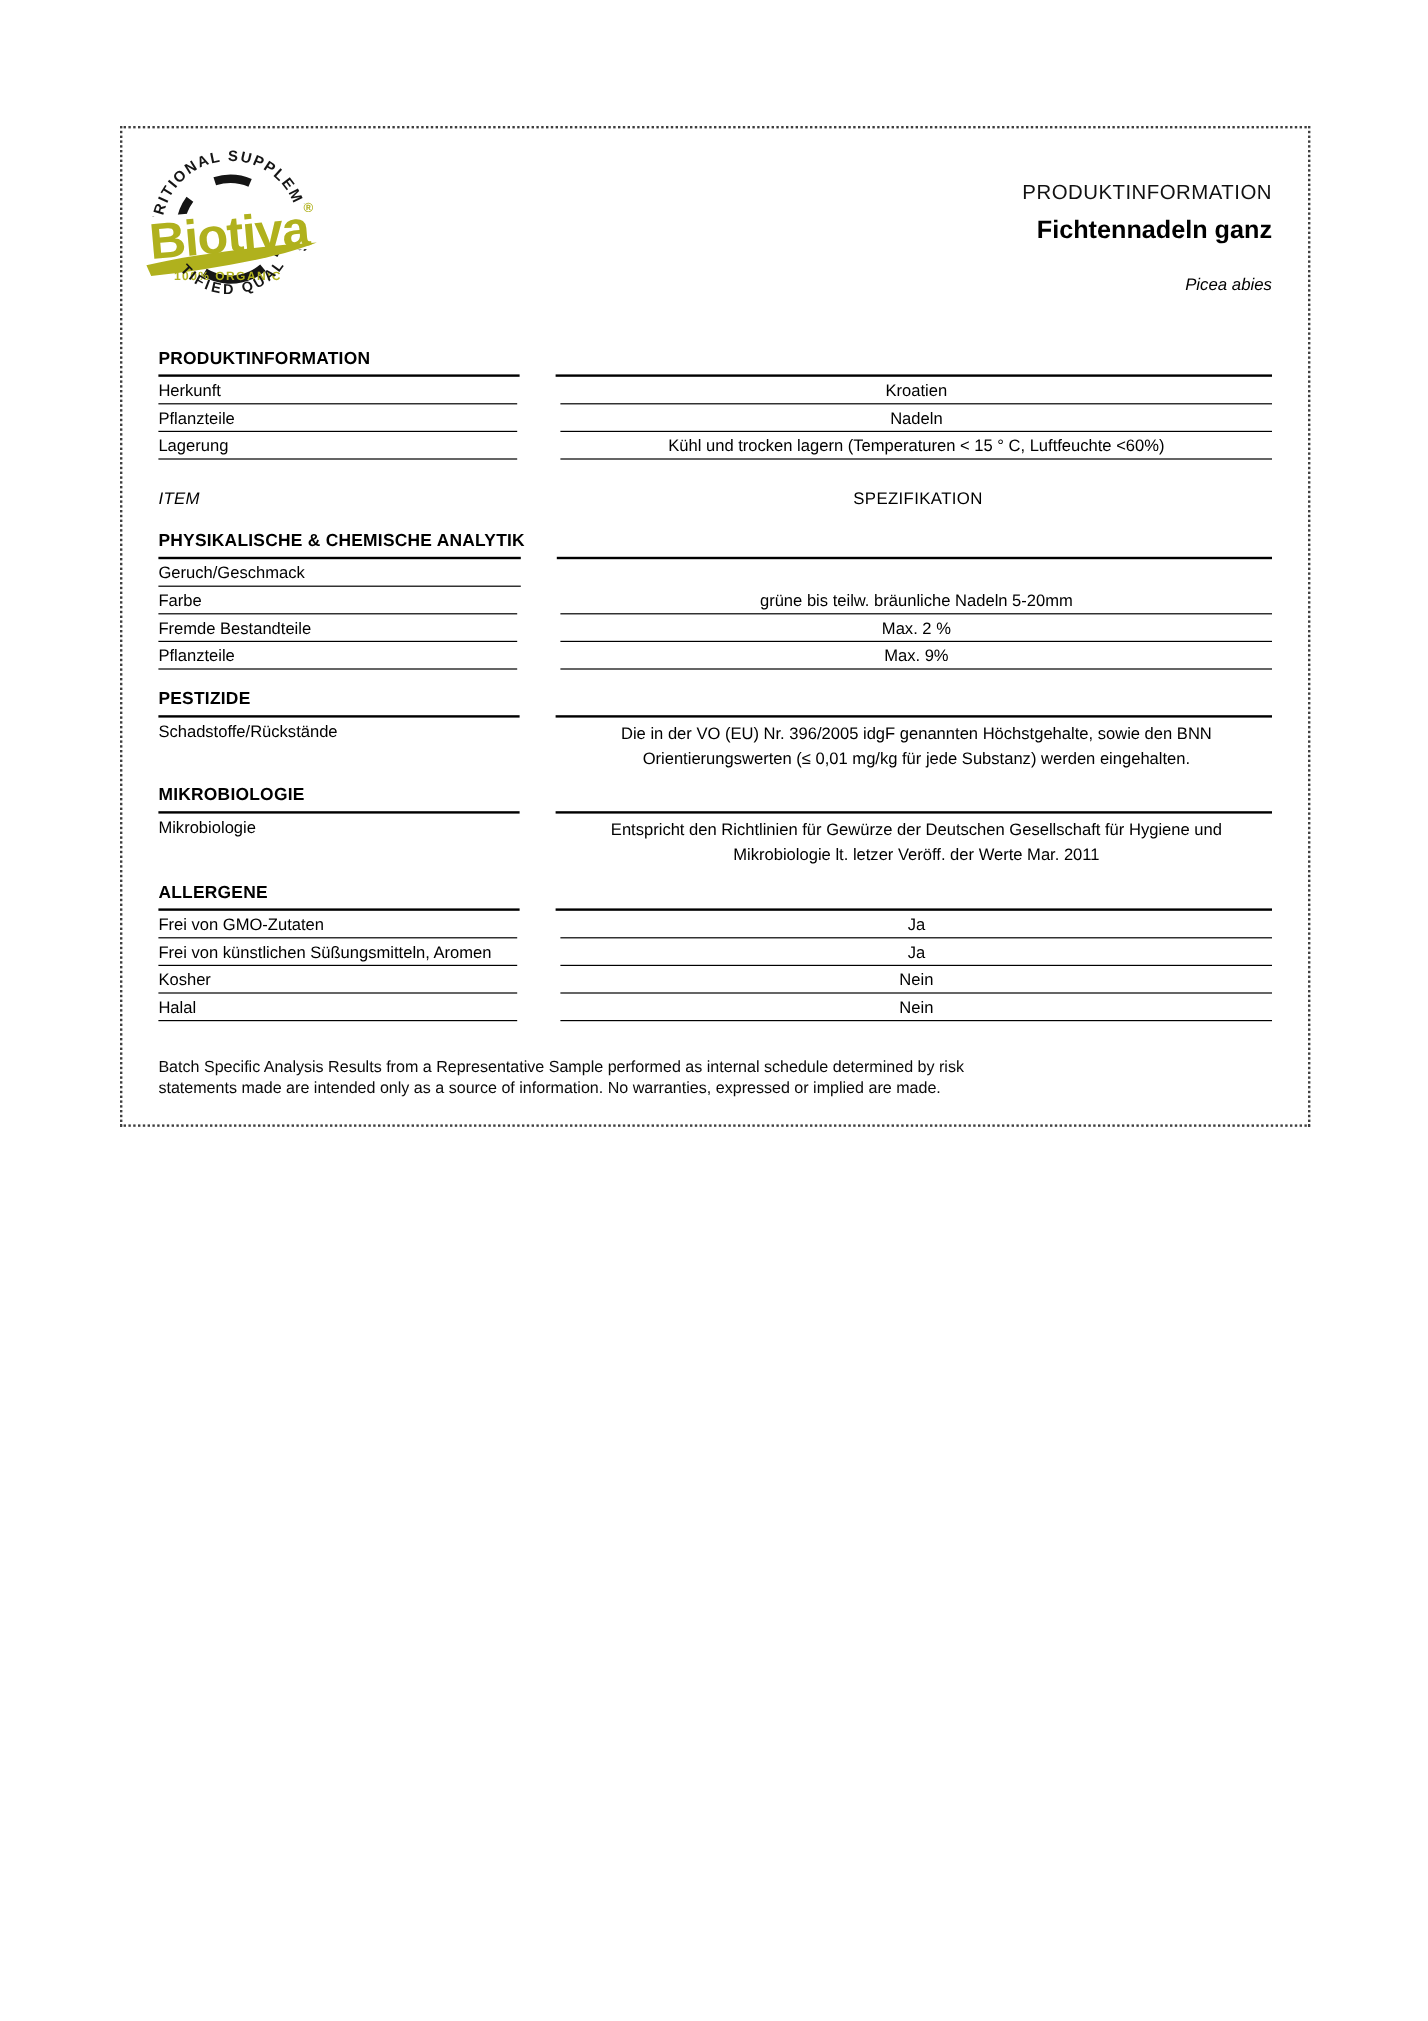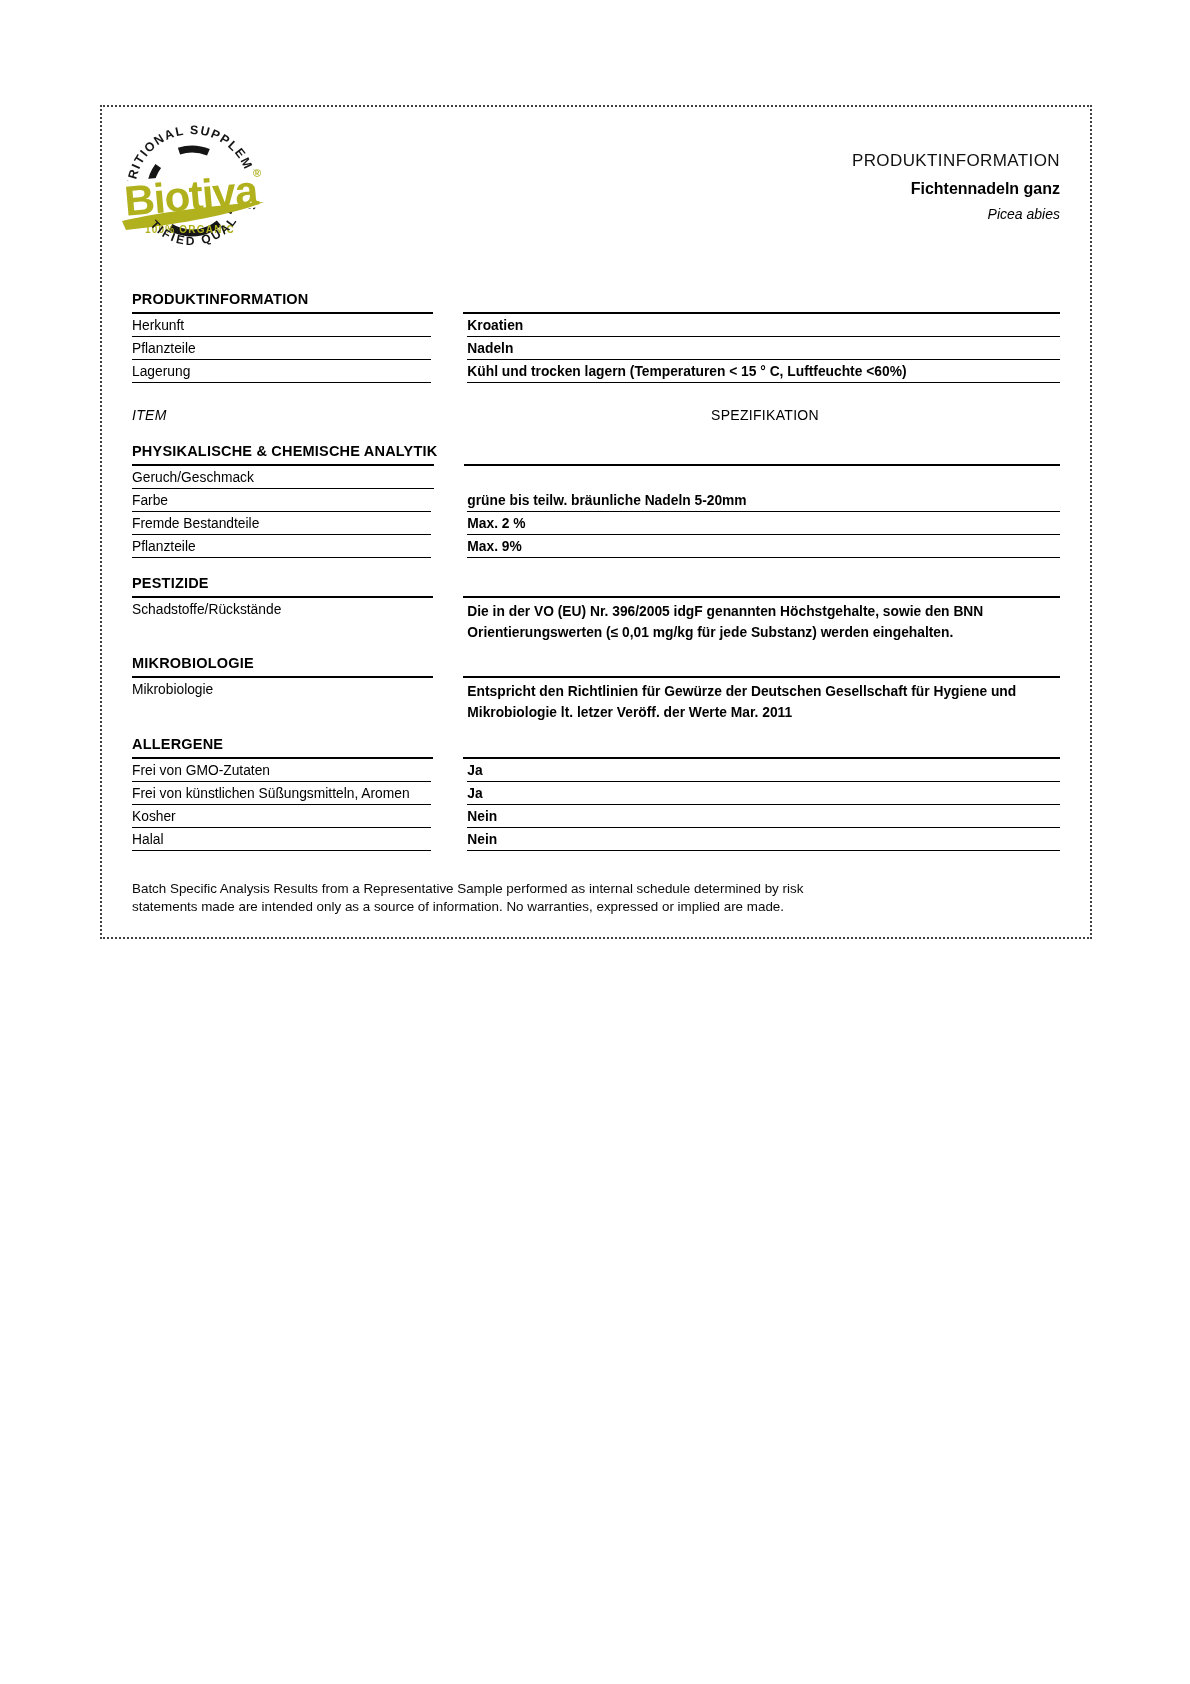--- a/index.html
+++ b/index.html
@@ -9,32 +9,32 @@
   .doc {
     position:absolute; left:100px; top:105px; width:992px; height:834px;
     border:2px dotted #3f3f3f; padding:0 30px; background:#fff;
   }
   
   .doc-header { position:relative; height:183px; }
   .logo { position:absolute; left:-18px; top:18px; width:165px; height:148px; }
   .logo svg text, .logo svg textPath { font-family:"Liberation Sans", sans-serif; }
   .title-block { position:absolute; right:0; top:44px; text-align:right; }
   .doc-type { font-size:17px; letter-spacing:0.4px; color:#111; }
-  .product-name { font-size:16px; font-weight:bold; margin-top:9px; }
-  .botanical-name { font-size:14px; font-style:italic; margin-top:8px; }
+  .product-name { font-size:21px; font-weight:bold; margin-top:9px; }
+  .botanical-name { font-size:14px; font-style:italic; margin-top:25px; }
   
   .sec-head { display:flex; align-items:flex-end; }
   .sec-title { width:302px; font-size:14.5px; font-weight:bold; letter-spacing:0.2px;
                line-height:17px; padding-bottom:4px; border-bottom:2.5px solid #000; white-space:nowrap; }
   .sec-rule { width:598px; margin-left:30px; border-bottom:2.5px solid #000; height:23.5px; }
   .row { display:flex; align-items:flex-end; }
   .row .label { width:302px; font-size:13.8px; line-height:17px; padding:3px 0 2px;
                 border-bottom:1.4px solid #000; white-space:nowrap; }
   .row .value { width:598px; margin-left:36px; font-size:13.8px; line-height:17px;
-                padding:3px 0 2px; text-align:left; border-bottom:1.4px solid #000;font-weight:bold; }
+                padding:3px 0 2px; text-align:center; border-bottom:1.4px solid #000; }
   .row.multiline { align-items:flex-start; }
   .row.multiline .label, .row.multiline .value { border-bottom:none; }
   .row.multiline .value { line-height:21px; padding-bottom:0; }
   .item-row { display:flex; margin-top:24px;gap:10px; }
   .item-label { width:302px; font-size:14px; font-style:italic; letter-spacing:0.3px; }
   .spec-label { width:598px; margin-left:30px; text-align:center; font-size:14px; letter-spacing:0.3px; }
   #sec-phys   { margin-top:20px; }
   #sec-pest   { margin-top:16px; }
   #sec-mikro  { margin-top:12px; }
   #sec-allerg { margin-top:12px; }

